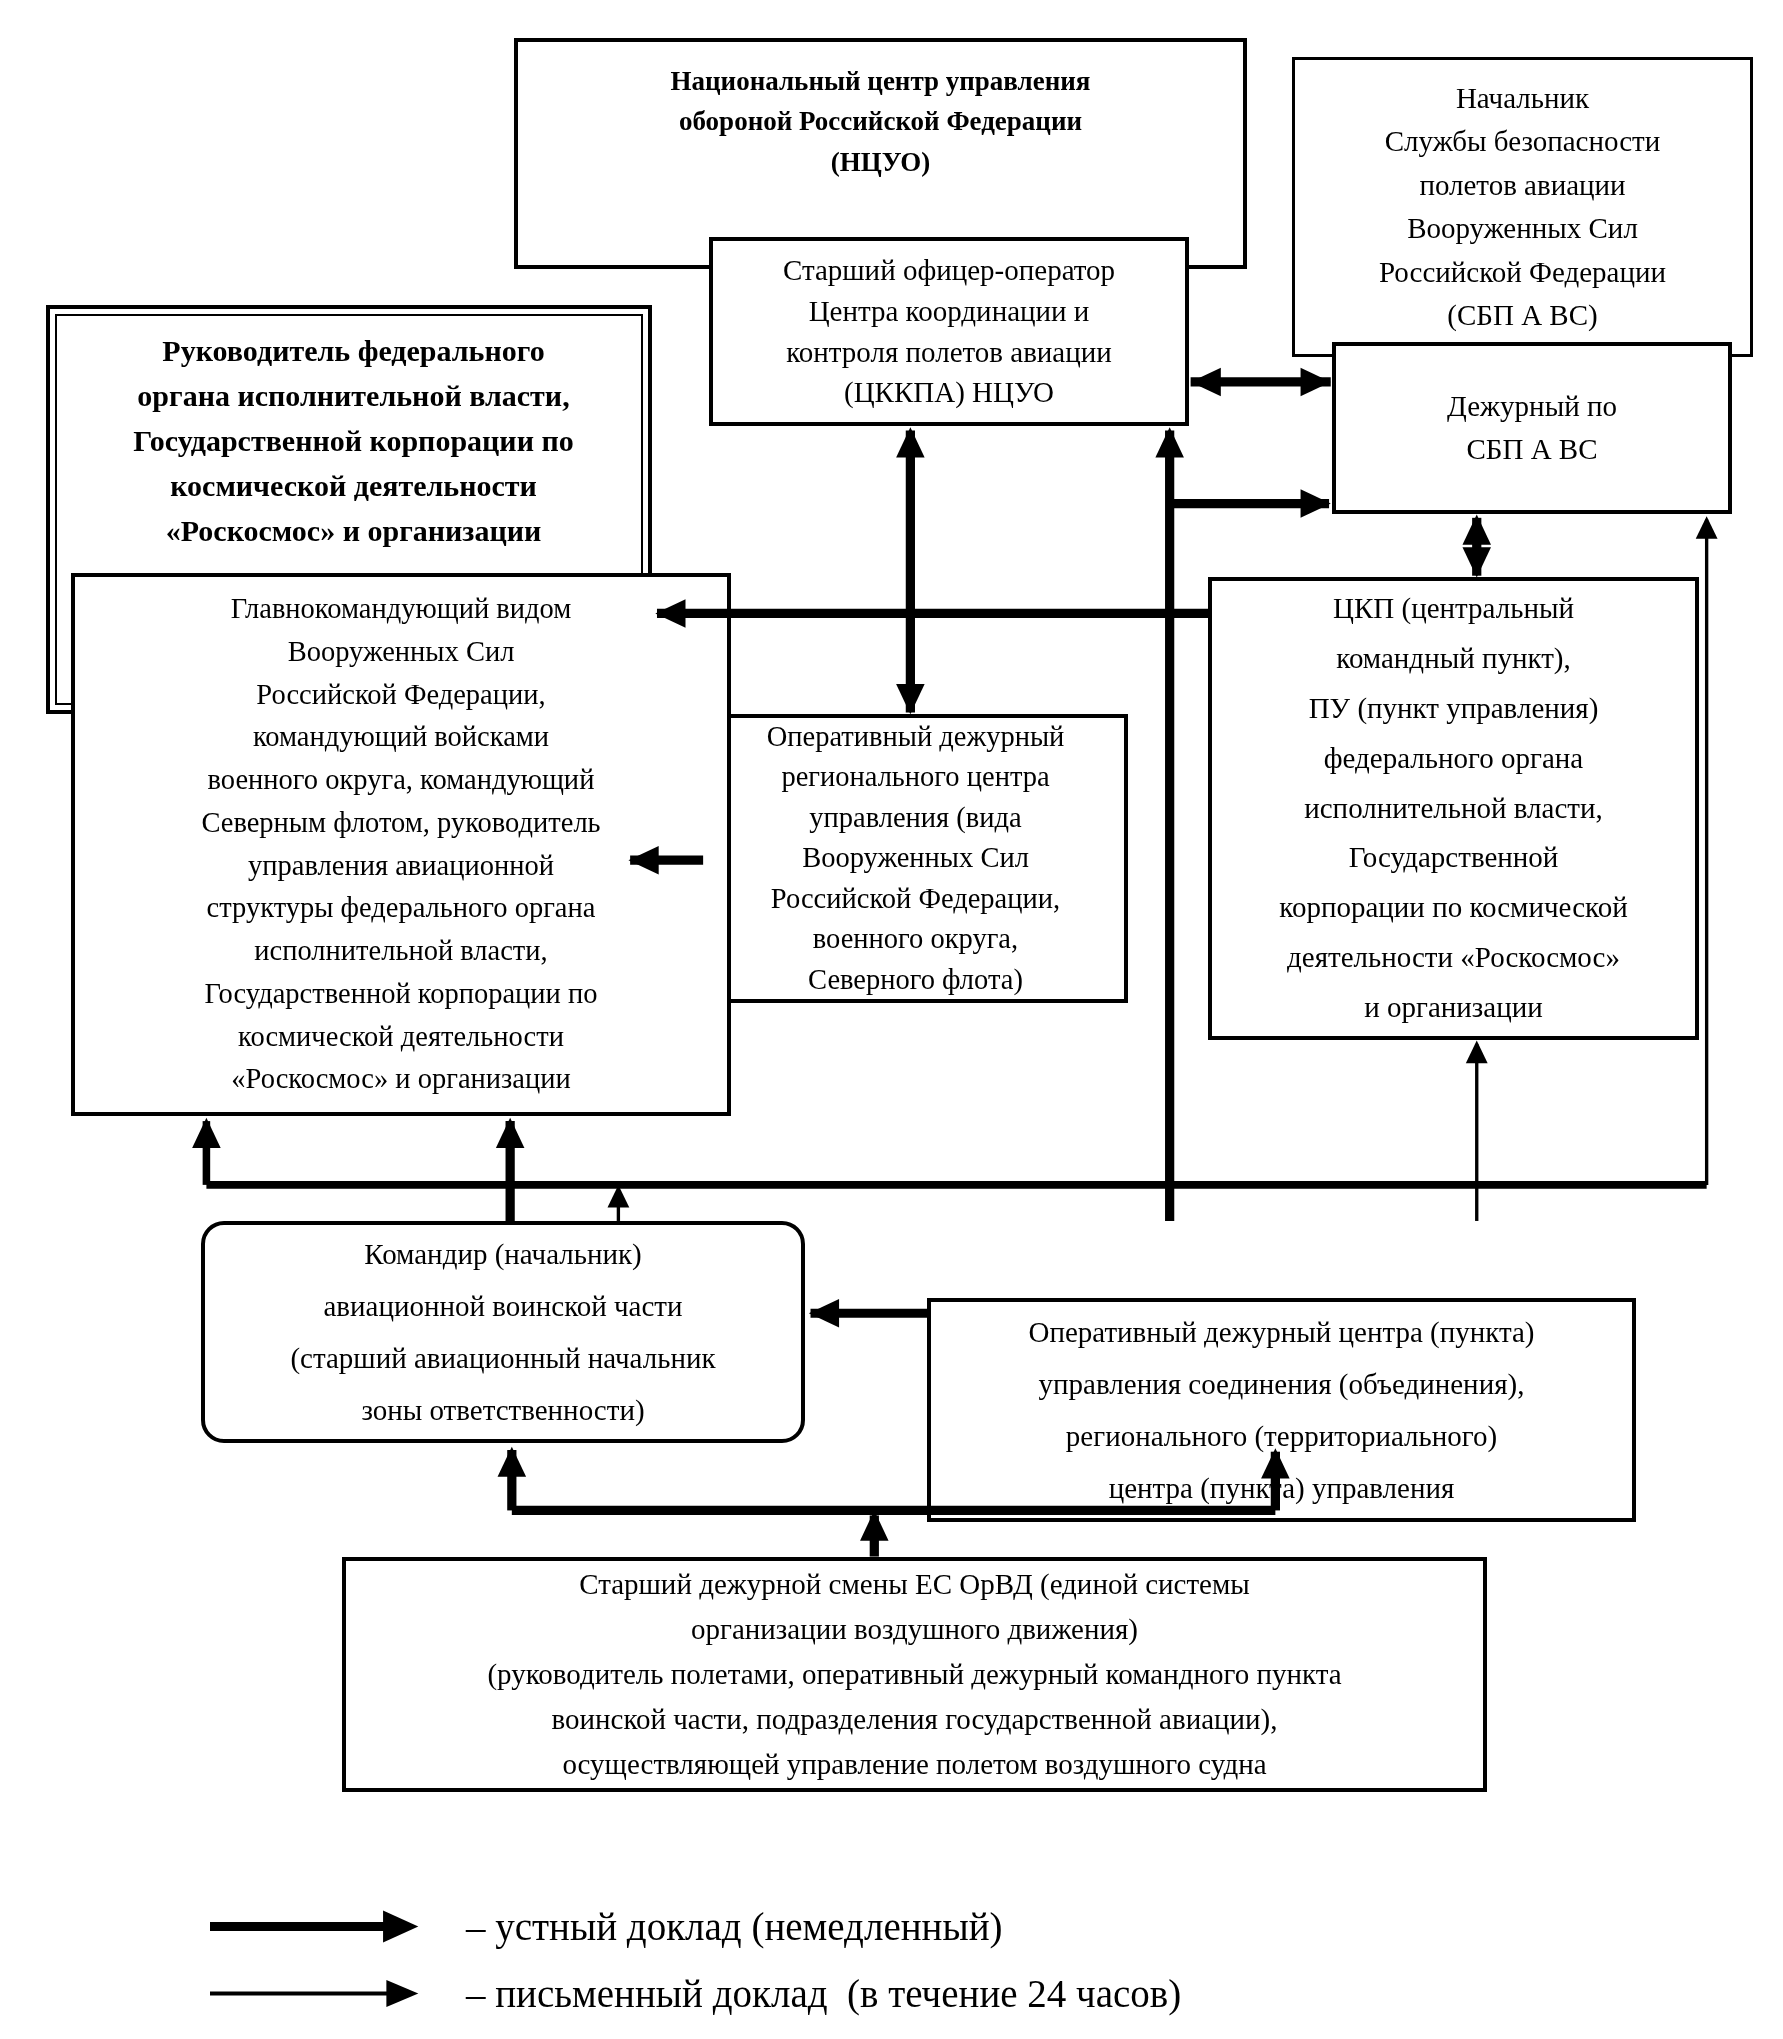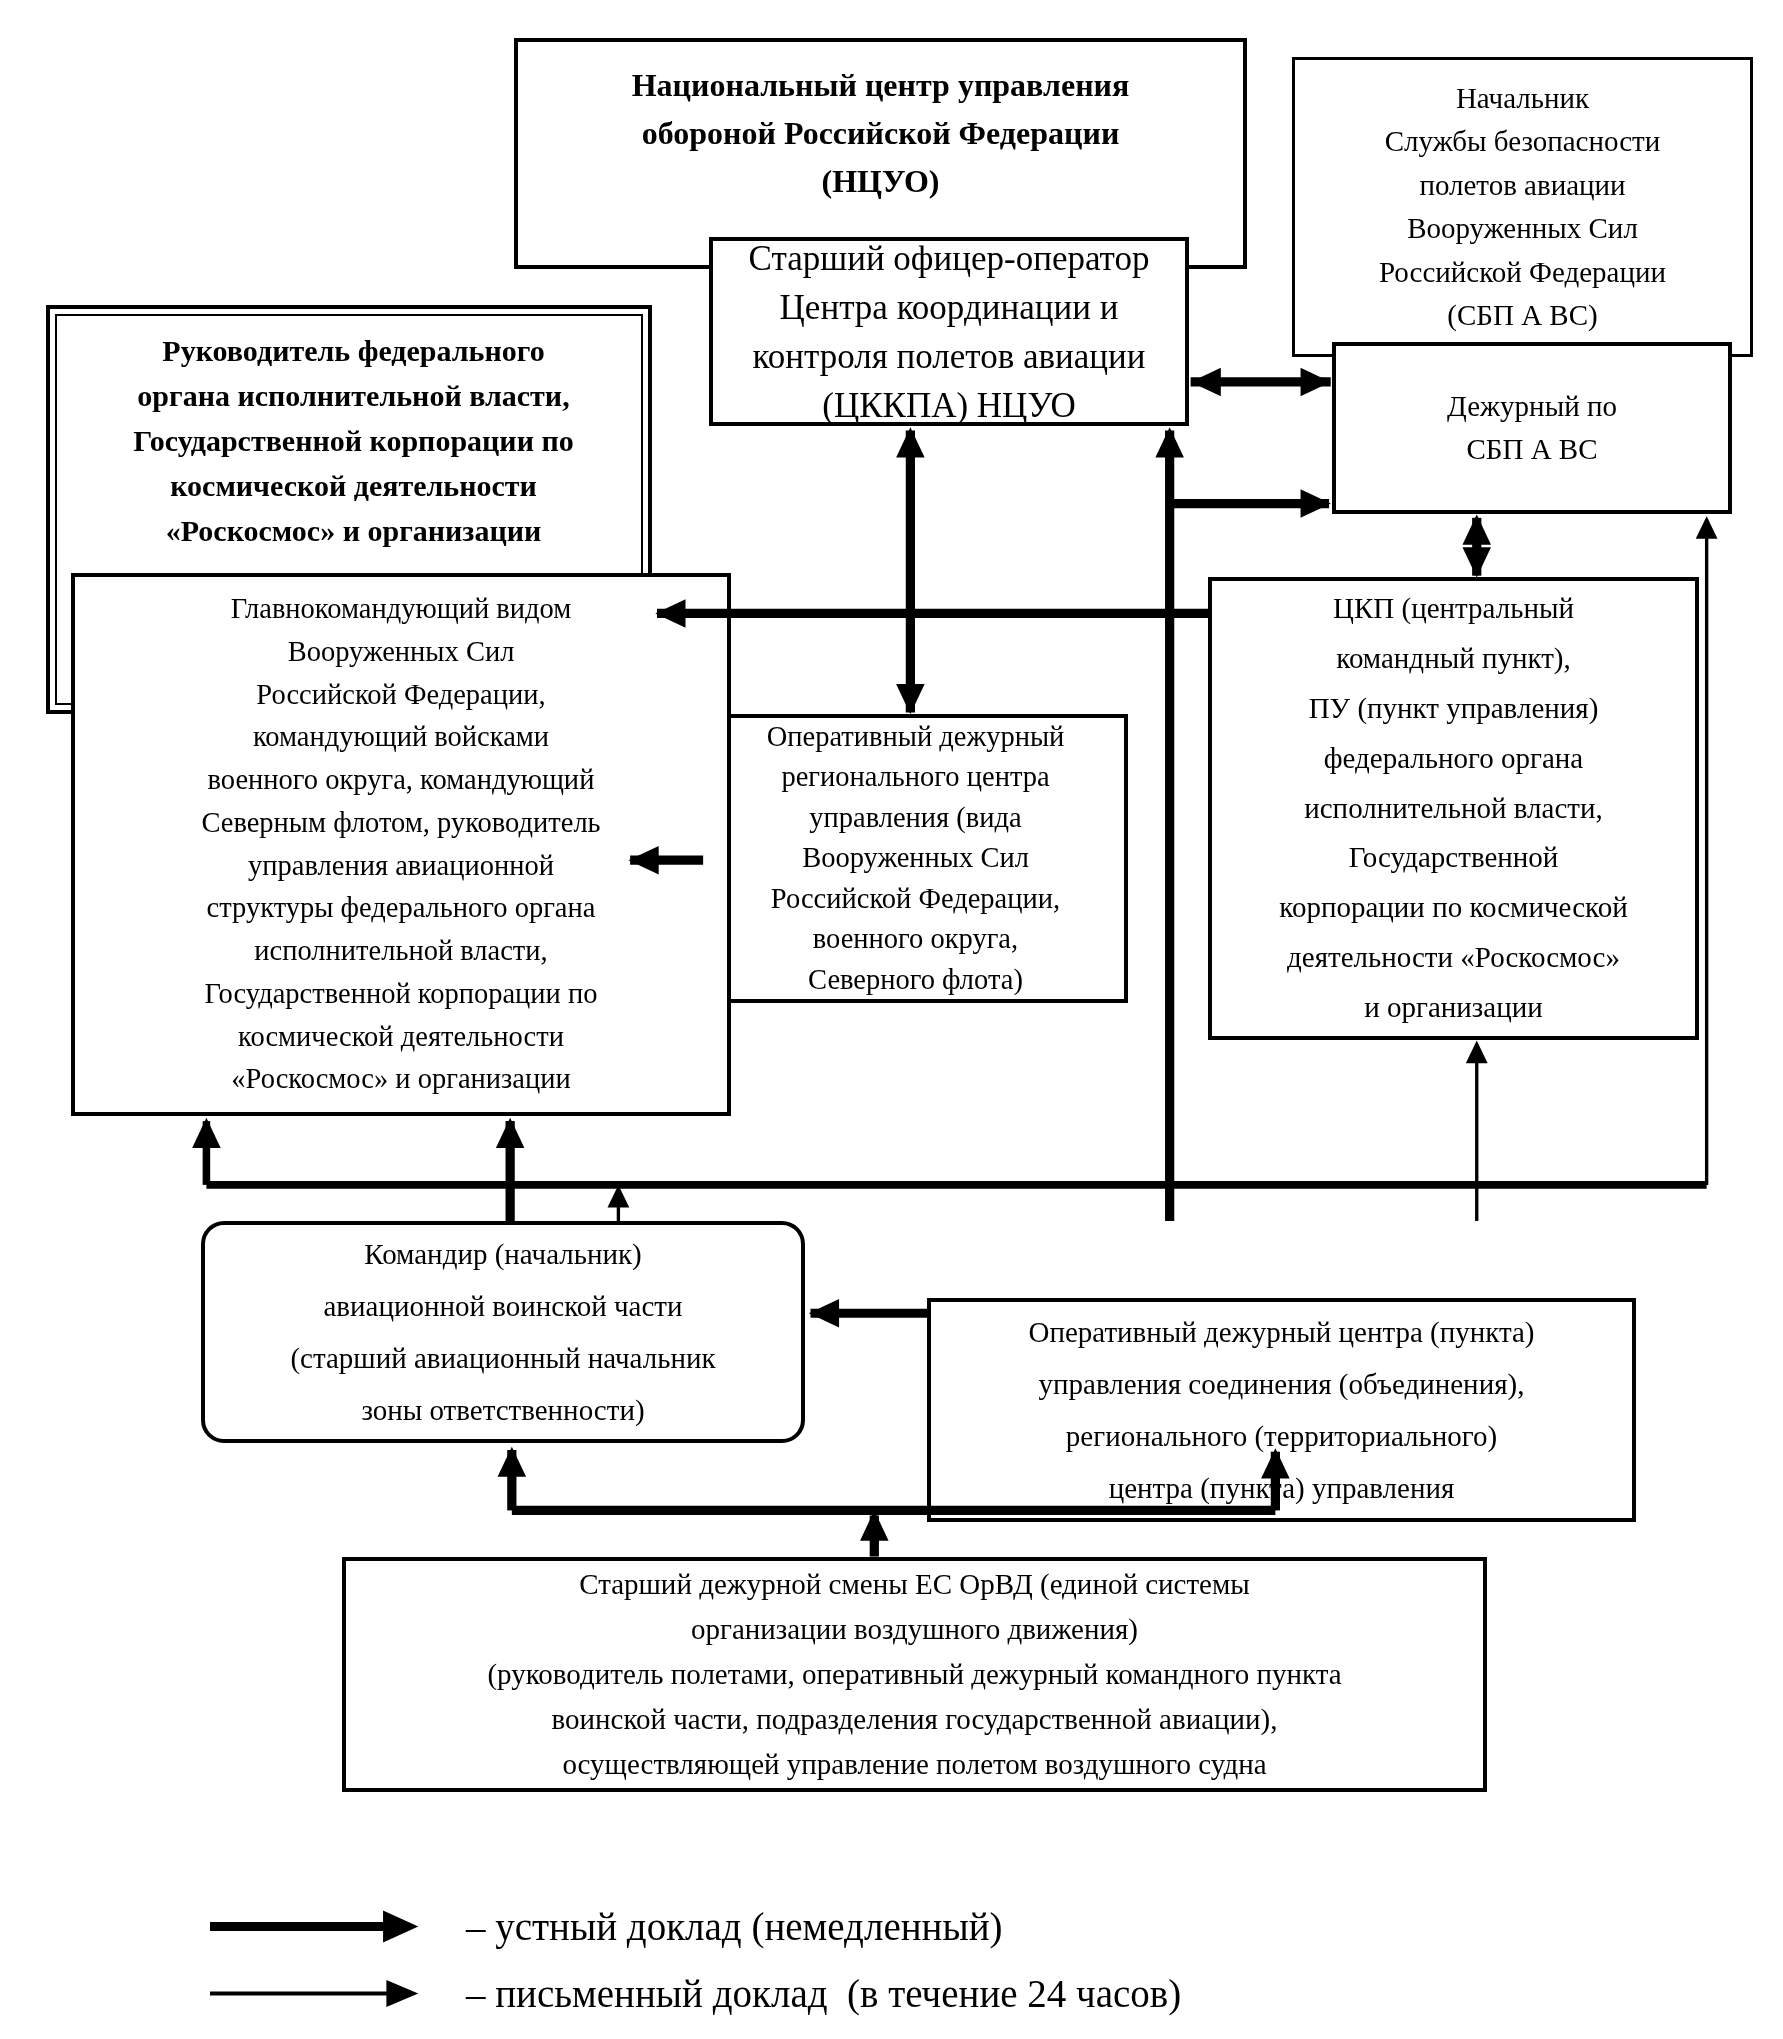--- a/index.html
+++ b/index.html
@@ -5,22 +5,22 @@
   html,body{margin:0;padding:0;background:#ffffff;}
   body{width:1783px;height:2040px;position:relative;font-family:"Liberation Serif","DejaVu Serif",serif;color:#000;}
   .stage{position:absolute;left:0;top:0;width:1783px;height:2040px;background:#fff;}
   .box{position:absolute;background:#fff;border:4.2px solid #000;box-sizing:border-box;
        display:flex;align-items:center;justify-content:center;text-align:center;
        font-size:28.5px;line-height:1.45;z-index:10;}
   .box .txt{white-space:pre-line;display:block;width:100%;}
   .top-align{align-items:flex-start;}
   .bold{font-weight:bold;}
   
-  #box-ntsuo{left:514px;top:38px;width:733px;height:231px;font-size:32px;line-height:1.5;padding-top:18.5px;}
-  #box-tskkpa{left:709px;top:237px;width:480px;height:189px;z-index:12;font-size:35px;line-height:1.4;}
+  #box-ntsuo{left:514px;top:38px;width:733px;height:231px;font-size:27px;line-height:1.5;padding-top:18.5px;}
+  #box-tskkpa{left:709px;top:237px;width:480px;height:189px;z-index:12;font-size:29px;line-height:1.4;}
   #box-nachalnik{left:1292px;top:57px;width:461px;height:300px;border-width:3.4px;font-size:29px;line-height:1.5;}
   #box-dezhurny{left:1332px;top:342px;width:400px;height:172px;z-index:12;font-size:29px;line-height:1.5;}
   #box-rukovoditel{left:46px;top:305px;width:606px;height:409px;font-size:30px;line-height:1.5;padding:17px 6.7px 6.7px 6.7px;}
   .inner-frame{position:absolute;left:5px;top:5px;right:5px;bottom:5px;border:2.5px solid #000;pointer-events:none;}
   #box-rukovoditel .txt{position:relative;z-index:2;margin-top:1.7px;margin-left:9px;}
   #box-glavkom{left:71px;top:573px;width:660px;height:543px;z-index:12;font-size:28.5px;line-height:1.5;}
   #box-odreg{left:703px;top:714px;width:425px;height:289px;font-size:28.5px;line-height:1.42;}
   #box-tskp{left:1208px;top:577px;width:491px;height:463px;font-size:29px;line-height:1.72;}
   #box-komandir{left:201px;top:1221px;width:604px;height:222px;font-size:29px;line-height:1.8;border-radius:23px;}
   #box-odsoed{left:927px;top:1262px;width:709px;height:224px;font-size:29px;line-height:1.8;margin-top:36px;}

